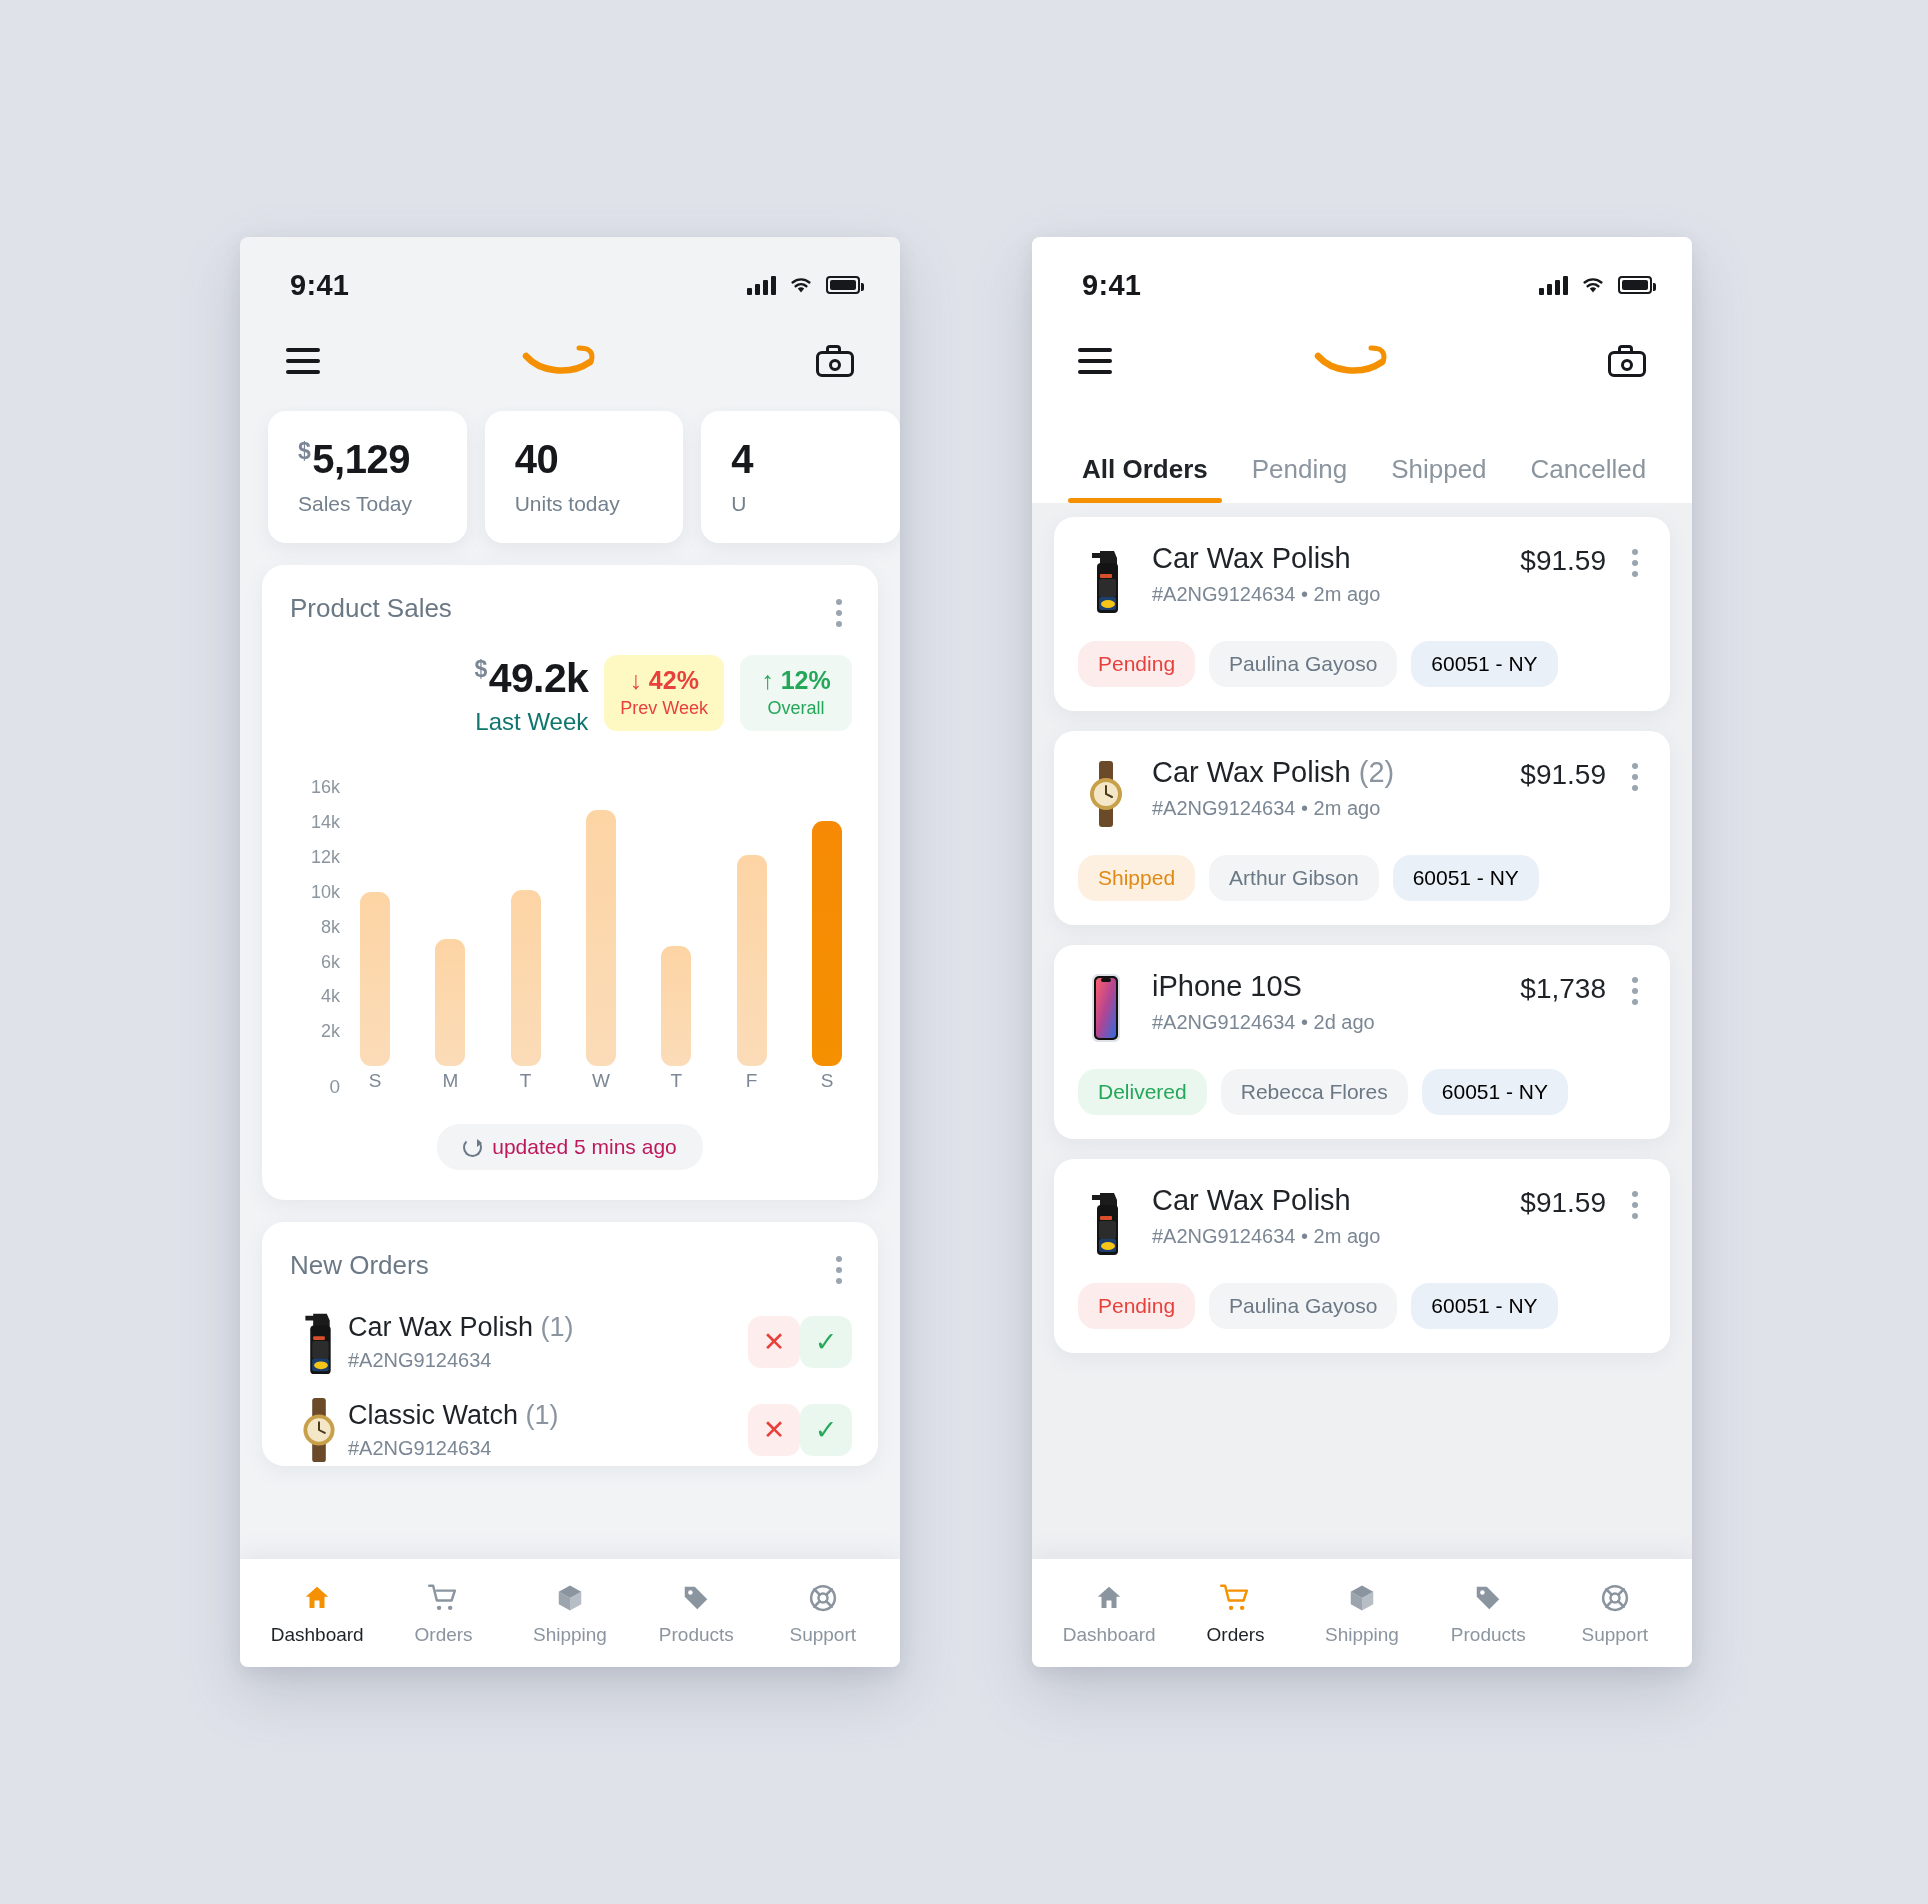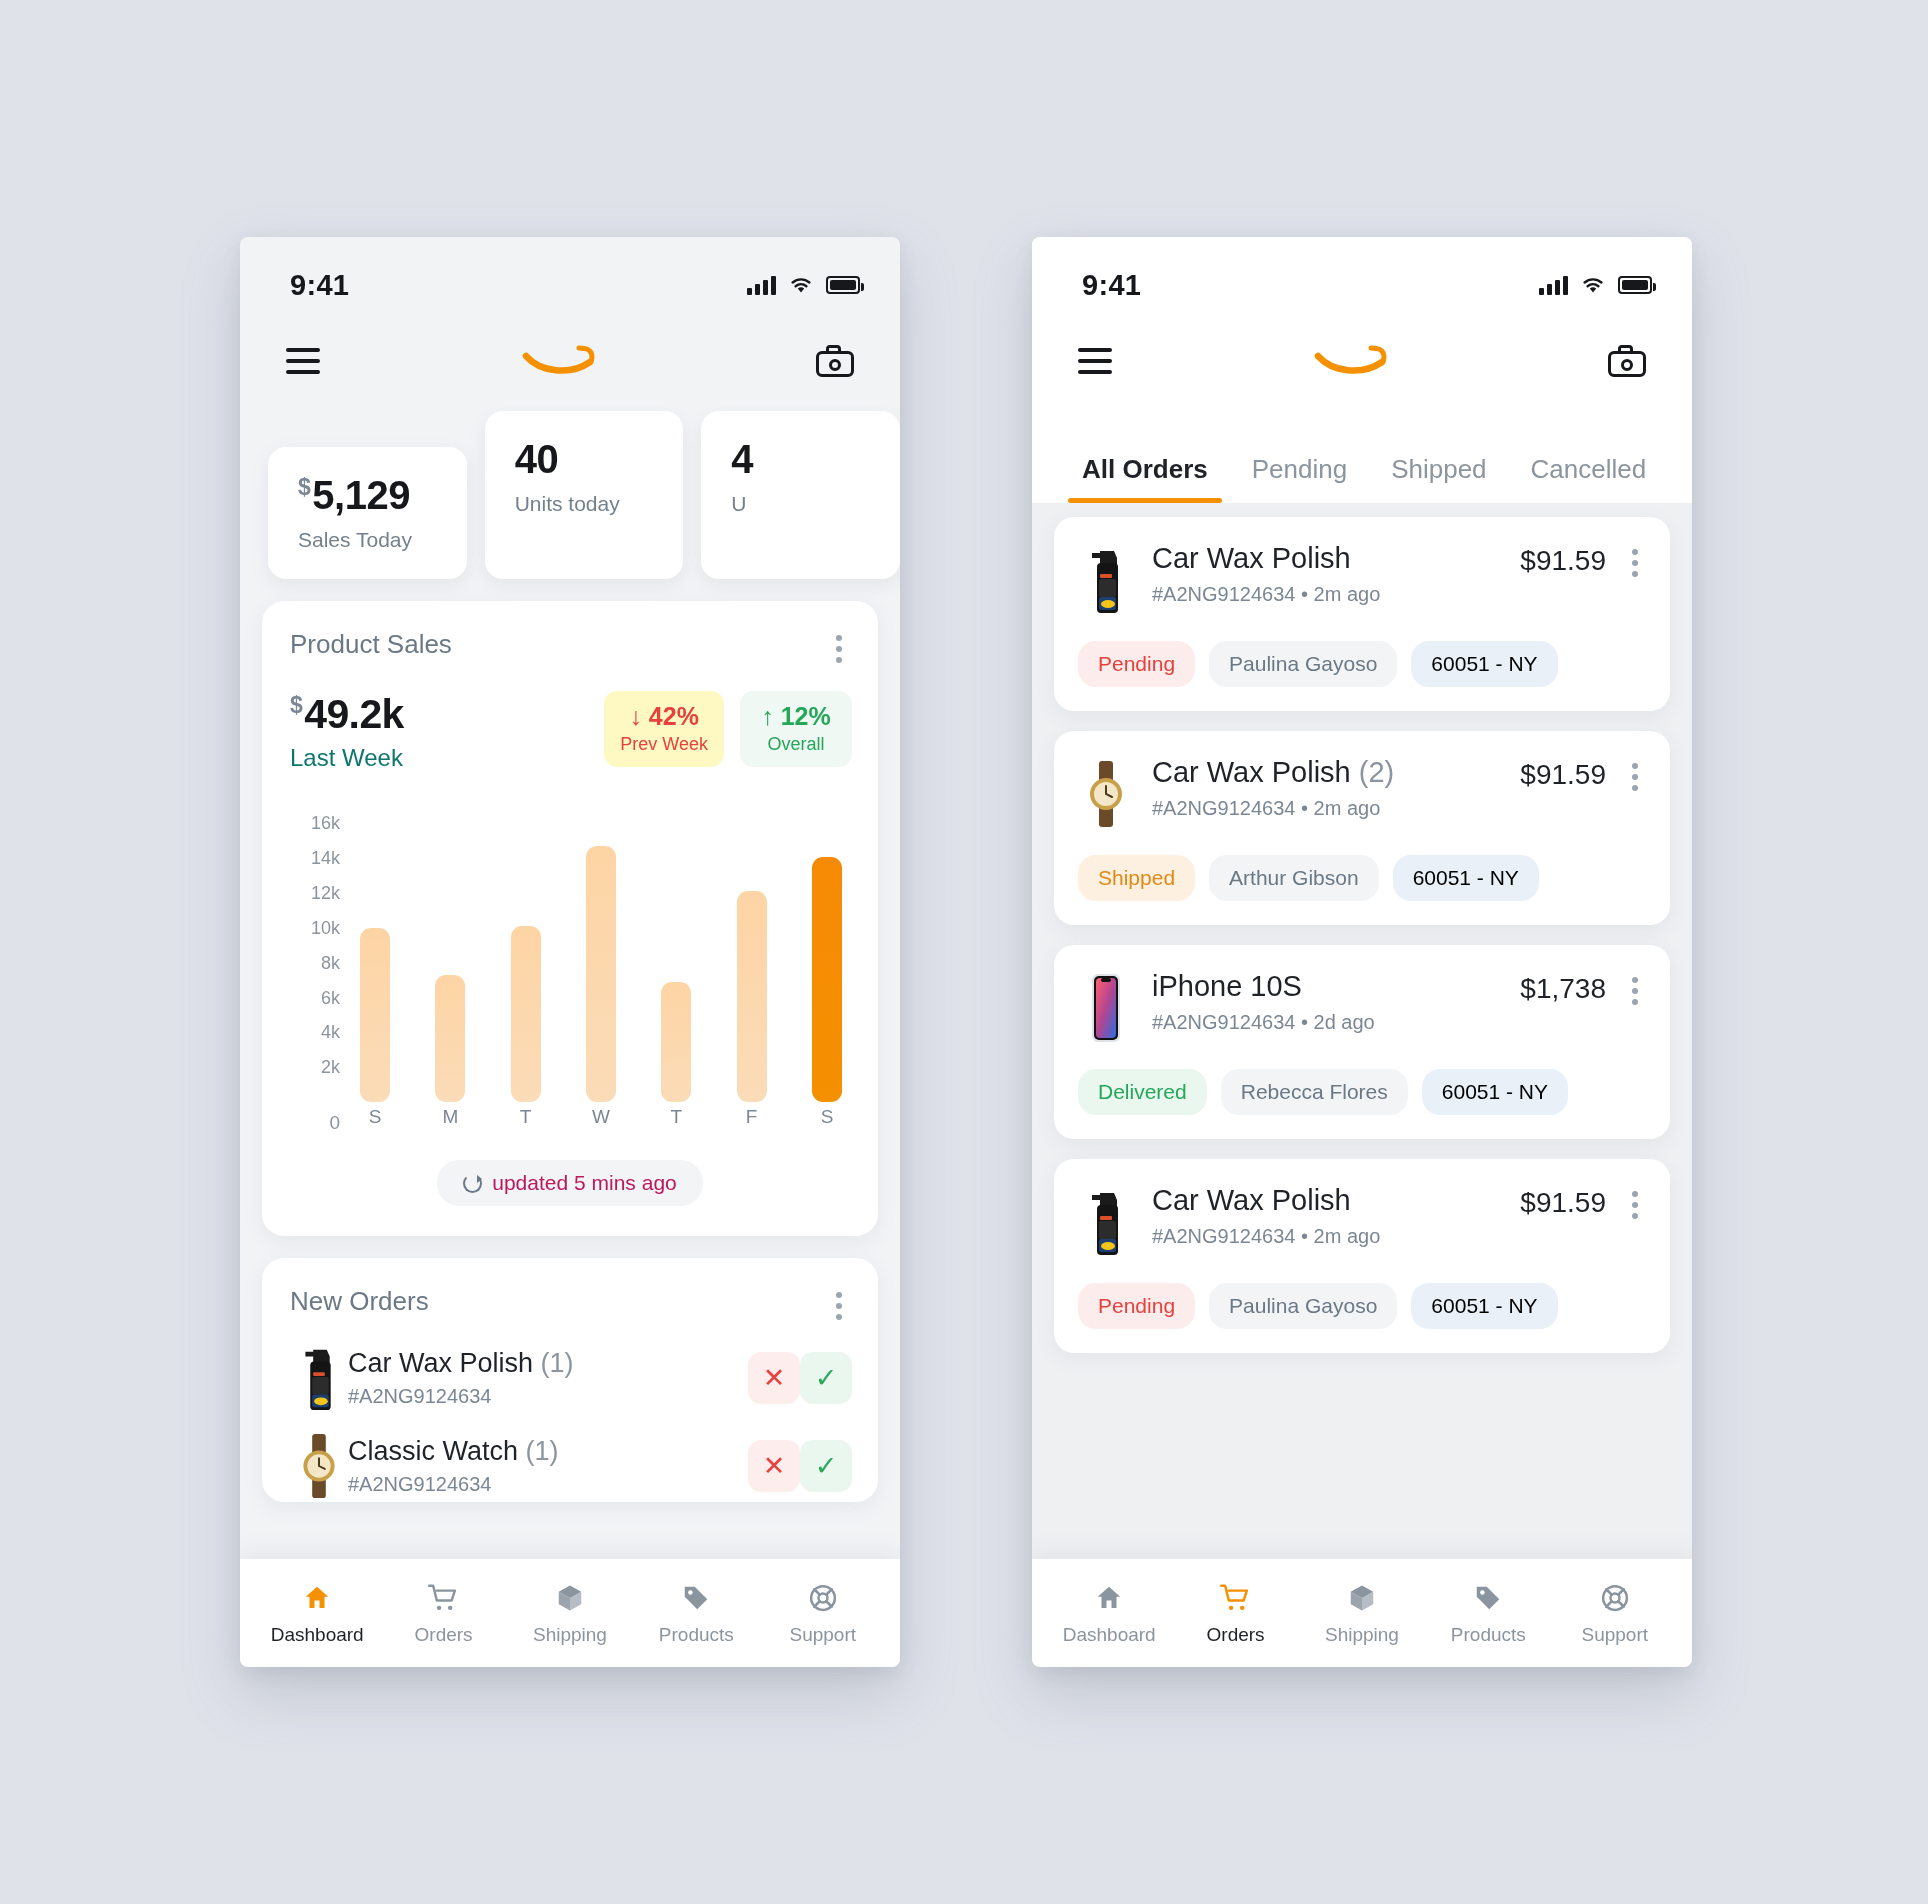--- a/index.html
+++ b/index.html
@@ -56,39 +56,39 @@
   
   .screen { flex: 1; position: relative; overflow: hidden; }
   .scroll-left { padding: 0 0 0 0; }
 
   .stat-row { display: flex; gap: 18px; padding: 4px 0 0 28px; }
   .stat-card {
     background: #fff; border-radius: 18px; padding: 26px 0 26px 30px;
     box-shadow: 0 6px 18px rgba(120,130,150,.10);
     min-height: 132px;
   }
-  .stat-card.c1 { width: 215px; margin-top: 36px; }
+  .stat-card.c1 { width: 215px; }
   .stat-card.c2 { width: 215px; }
   .stat-card.c3 { width: 215px; }
   .stat-val { font-size: 40px; font-weight: 700; color: #16181c; letter-spacing:-.5px; white-space: nowrap;}
   .stat-val .cur { font-size: 23px; font-weight: 600; color: #7b8794; vertical-align: 14px; margin-right: 2px;}
   .stat-lbl { font-size: 21px; color: #73808d; margin-top: 10px; white-space: nowrap;}
 
   .card {
     background: #fff; border-radius: 22px;
     margin: 22px 22px 0 22px;
     box-shadow: 0 6px 20px rgba(120,130,150,.09);
   }
   .card-head { display:flex; align-items:flex-start; justify-content: space-between; padding: 28px 28px 0 28px; }
   .card-title { font-size: 26px; color: #6b7885; }
   .kebab { display:flex; flex-direction:column; gap:5px; padding: 6px 8px; cursor:pointer;}
   .kebab i { width: 6px; height: 6px; border-radius: 50%; background: #9aa5b1; display:block; }
 
   .metric-row { display:flex; align-items: flex-start; padding: 22px 26px 0 28px; gap: 16px; }
-  .metric-main { flex: 1; }
+  .metric-main { flex: 1; text-align: right; }
   .metric-val { font-size: 41px; font-weight: 700; color: #16181c; letter-spacing: -.6px;}
   .metric-val .cur { font-size: 23px; font-weight: 600; color: #7b8794; vertical-align: 15px; margin-right:2px;}
   .metric-sub { font-size: 24px; color: #0f766e; margin-top: 6px; }
   .badge { border-radius: 13px; padding: 12px 16px; text-align:center; min-width: 112px;}
   .badge .big { font-size: 25px; font-weight: 600; line-height: 1.1; white-space:nowrap;}
   .badge .small { font-size: 18px; margin-top: 3px; white-space:nowrap;}
   .badge.down { background: #fef9c3; color: #e8413c; }
   .badge.up   { background: #eff8f2; color: #25a75a; }
 
   

